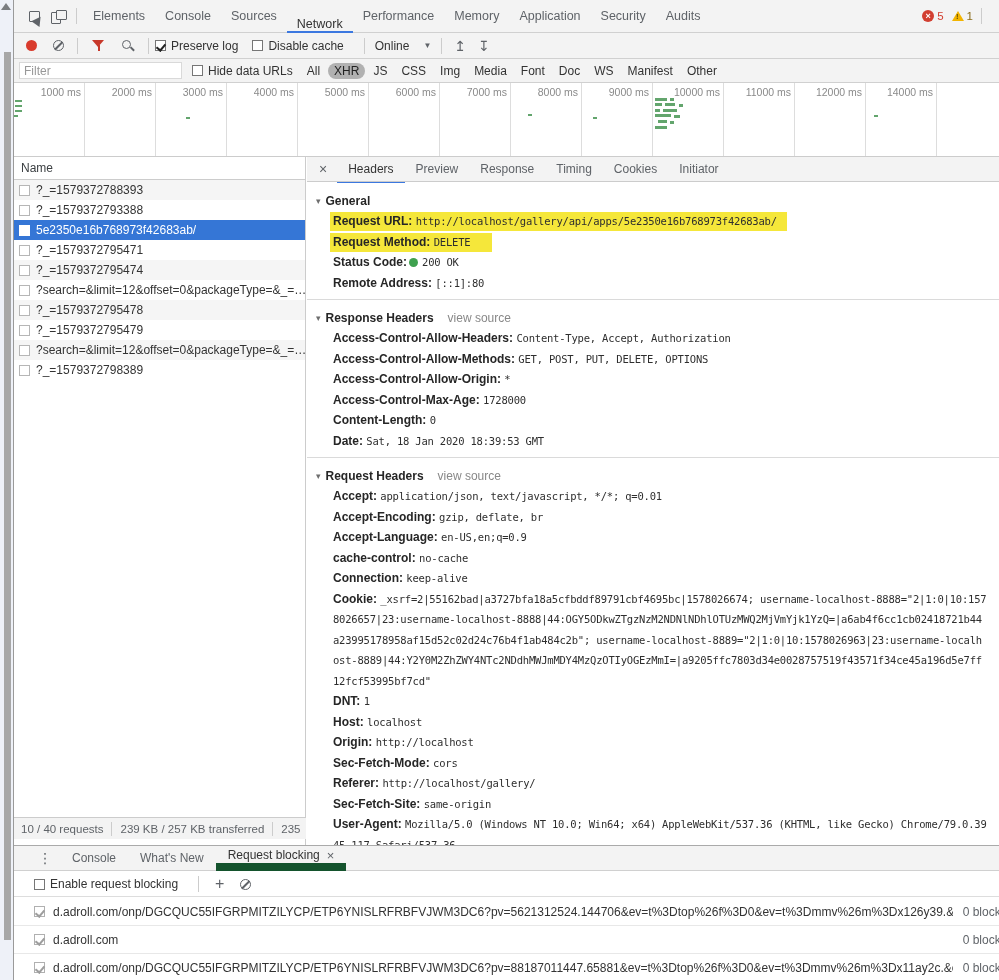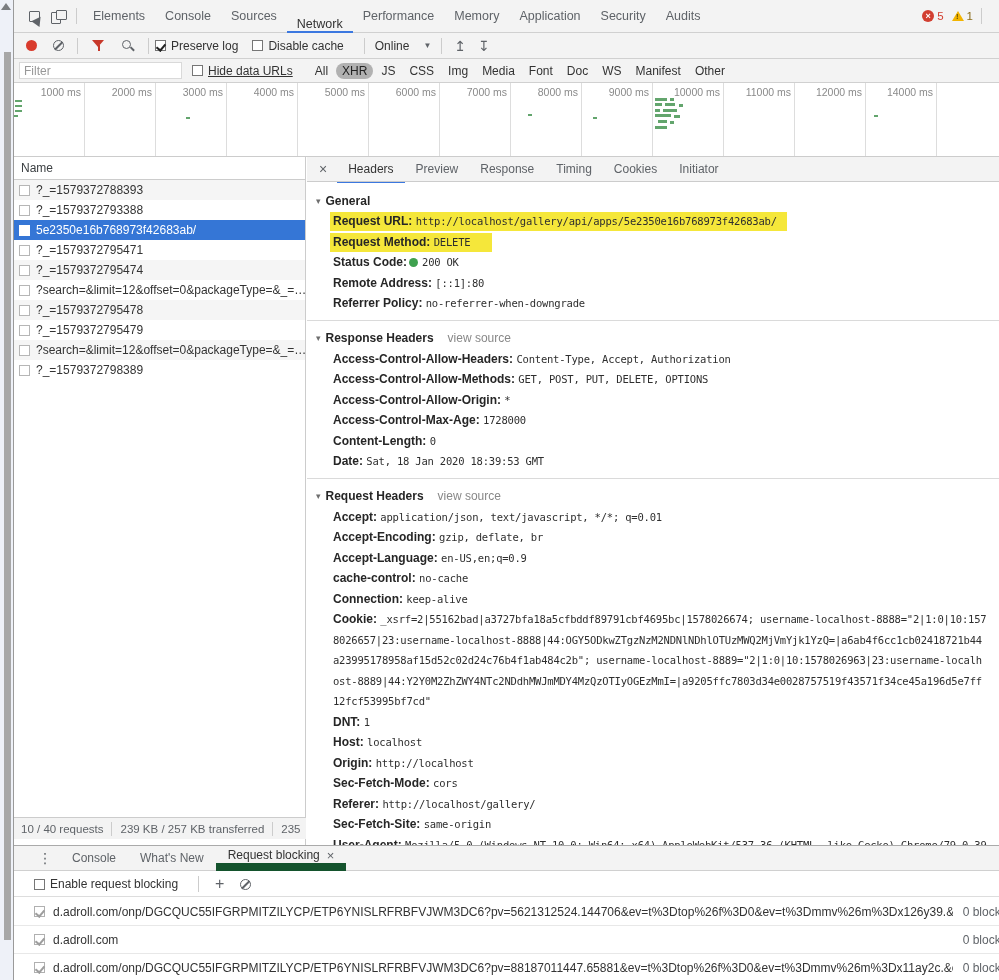--- a/index.html
+++ b/index.html
@@ -178,21 +178,21 @@
     </span>
     <span class="vdiv"></span>
     <span class="har-arrow">↥</span>
     <span class="har-arrow">↧</span>
     <span class="kebab" style="margin-left:auto;">⋮</span>
   </div>
 
   <div class="bar filter-bar">
     <input class="filter-input" placeholder="Filter" style="">
     <span class="cb"></span>
-    <span class="cb-label" style="margin-right:16px;text-decoration:underline;">Hide data URLs</span>
+    <span class="cb-label" style="margin-right:8px;">Hide data URLs</span>
     <span class="pill">All</span>
     <span class="pill active">XHR</span>
     <span class="pill">JS</span>
     <span class="pill">CSS</span>
     <span class="pill">Img</span>
     <span class="pill">Media</span>
     <span class="pill">Font</span>
     <span class="pill">Doc</span>
     <span class="pill">WS</span>
     <span class="pill">Manifest</span>
@@ -310,23 +310,20 @@
         </div>
         <div class="hrow">
           <span class="hl wide"><span class="hname">Request Method:</span> <span class="hval">DELETE</span></span>
         </div>
         <div class="hrow">
           <span class="hname">Status Code:</span><span class="status-dot"></span><span class="hval">200 OK</span>
         </div>
         <div class="hrow">
           <span class="hname">Remote Address:</span> <span class="hval">[::1]:80</span>
         </div>
-        <div class="hrow">
-          <span class="hname">Referrer Policy:</span> <span class="hval">no-referrer-when-downgrade</span>
-        </div>
 
         <div class="sec-div"></div>
         <div class="sec-title">
           <span class="tri">▾</span>
           <span>Response Headers</span>
           <span class="view-src">view source</span>
         </div>
         <div class="hrow"><span class="hname">Access-Control-Allow-Headers:</span> <span class="hval">Content-Type, Accept, Authorization</span></div>
         <div class="hrow"><span class="hname">Access-Control-Allow-Methods:</span> <span class="hval">GET, POST, PUT, DELETE, OPTIONS</span></div>
         <div class="hrow"><span class="hname">Access-Control-Allow-Origin:</span> <span class="hval">*</span></div>

